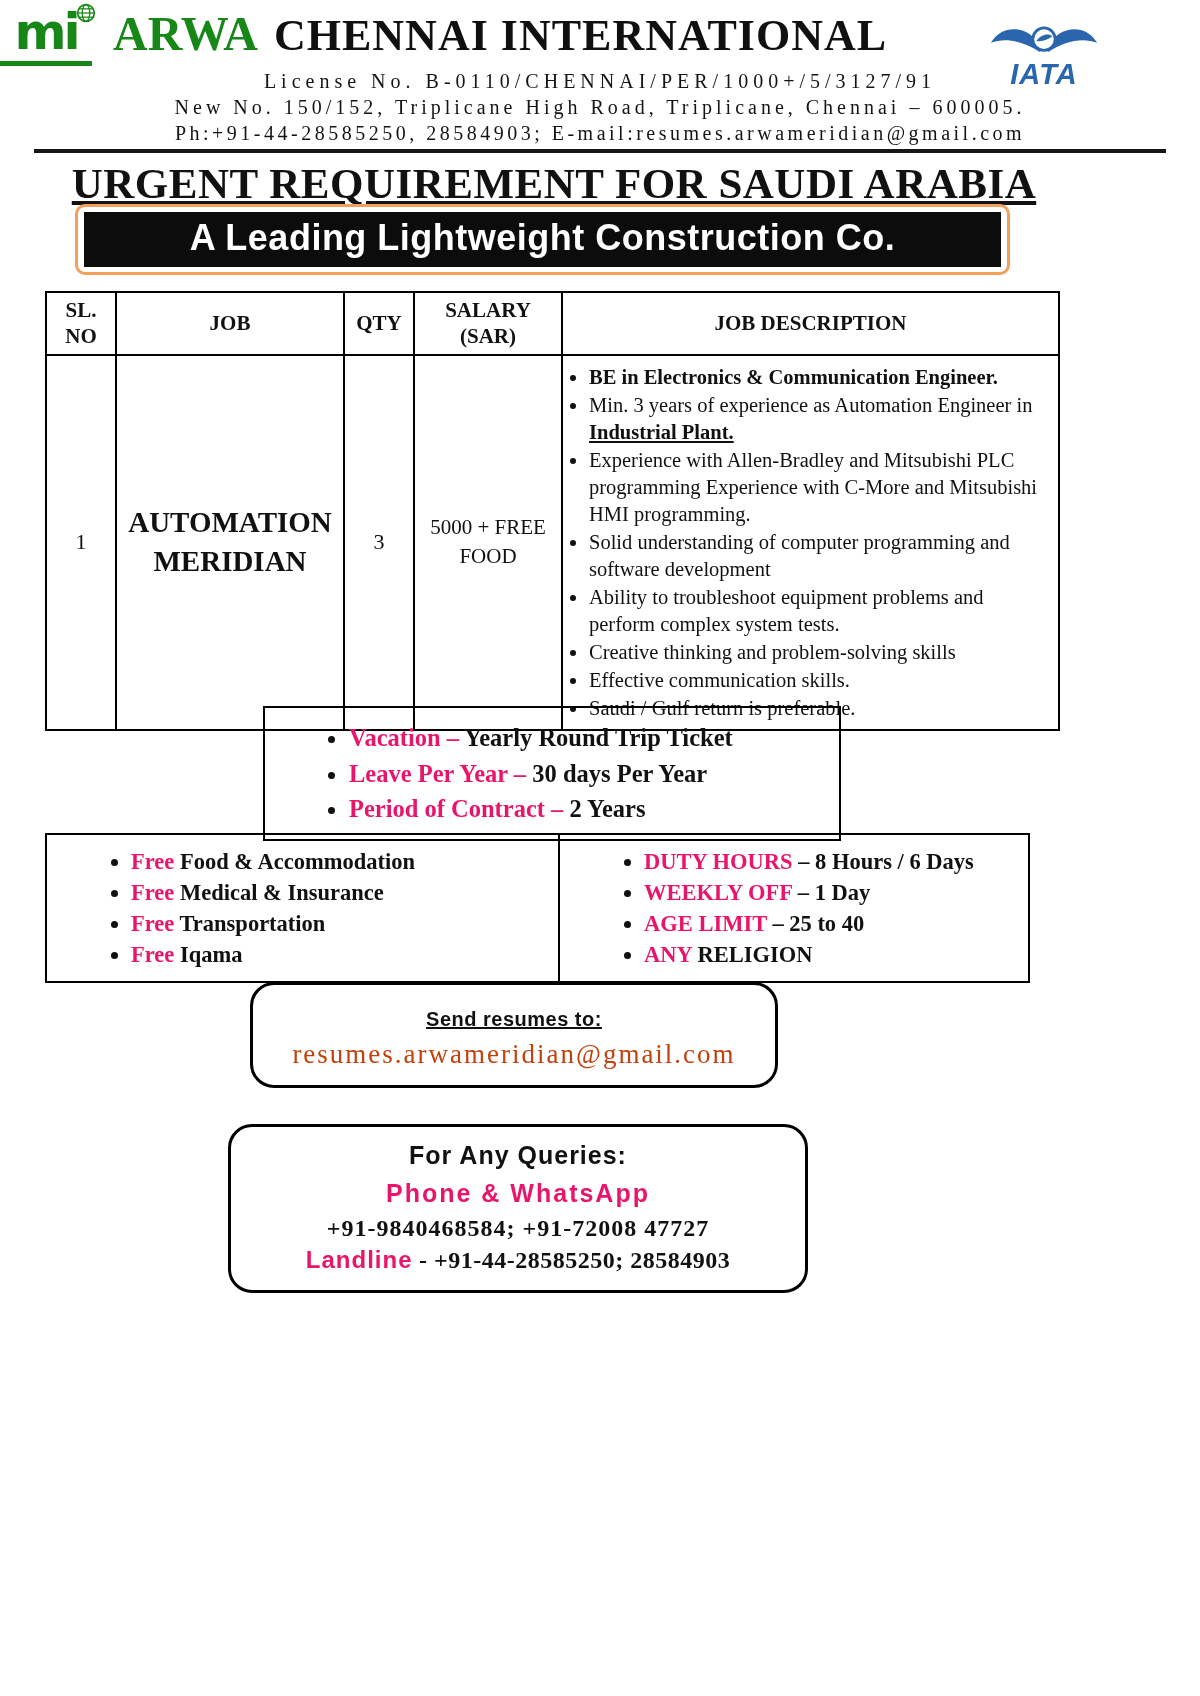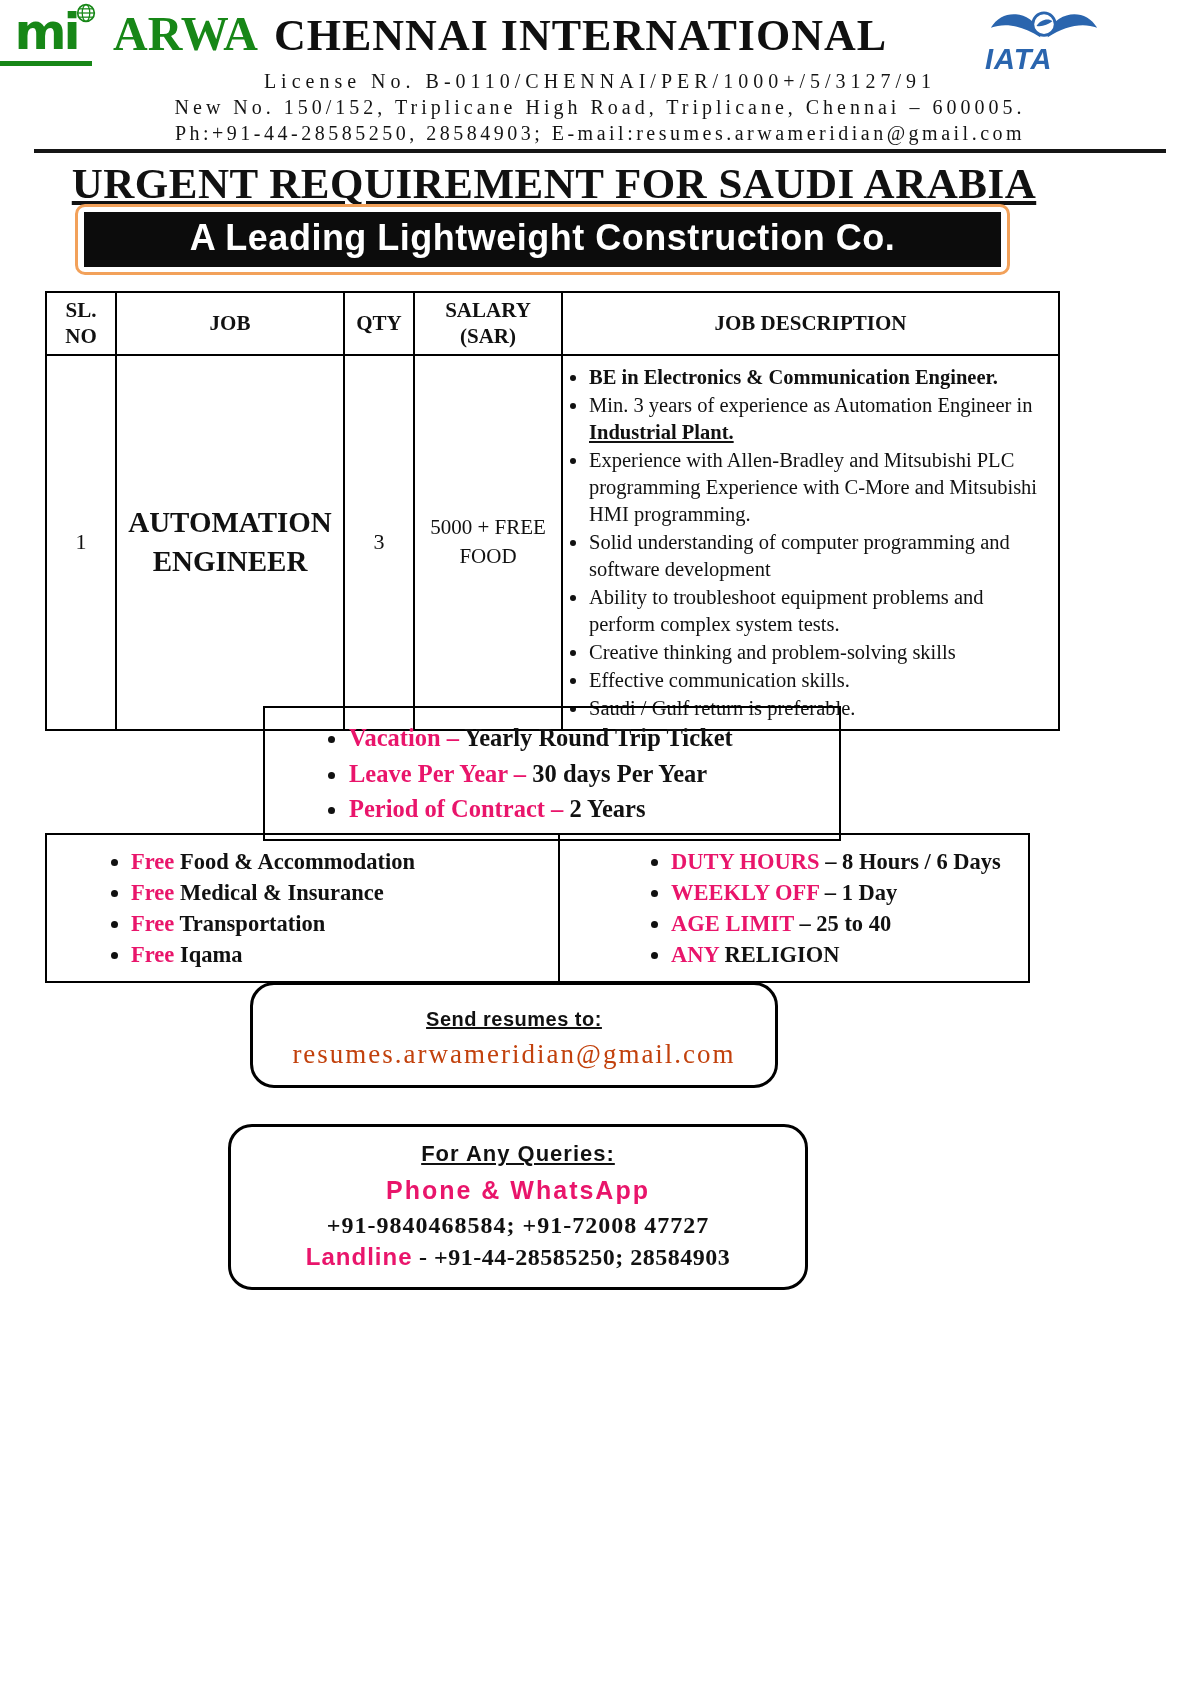--- a/index.html
+++ b/index.html
@@ -14,21 +14,21 @@
   .logo { position: absolute; left: 0; top: 6px; width: 92px; height: 60px;
           border-bottom: 5px solid #178717; text-align: center; }
   .logo-mi { font-family: "DejaVu Sans", sans-serif; font-weight: bold; font-size: 50px;
              line-height: 52px; color: #178717; letter-spacing: -3px; display: inline-block; }
   .logo-globe { position: absolute; right: -4px; top: -3px; width: 20px; height: 20px; color: #178717; }
 
   .brand { position: absolute; left: 113px; top: 6px; white-space: nowrap; }
   .brand-green { color: #178717; font-weight: bold; font-size: 48px; margin-right: 16px; }
   .brand-black { color: #101010; font-weight: bold; font-size: 44px; letter-spacing: 1px; }
 
-  .iata { position: absolute; left: 985px; top: 1px; width: 118px; text-align: left; }
+  .iata { position: absolute; left: 985px; top: 16px; width: 118px; text-align: center; }
   .iata-wings { width: 112px; height: 50px; display: block; margin: 0 auto; }
   .iata-text { font-family: "Liberation Sans", sans-serif; font-weight: bold; font-style: italic;
                font-size: 29px; color: #2a65ae; line-height: 1; margin-top: -6px; letter-spacing: 1px; }
 
   .hdr-line { position: absolute; left: 0; width: 1200px; text-align: center; font-size: 20px; color: #141414; white-space: nowrap; }
   .license  { top: 70px;  letter-spacing: 5px; }
   .address  { top: 96px;  letter-spacing: 4px; }
   .contact  { top: 122px; letter-spacing: 3.5px; }
 
   .rule { position: absolute; top: 149px; left: 34px; width: 1132px; height: 4px; background: #161616; }
@@ -59,36 +59,36 @@
   .u { text-decoration: underline; }
 
   
   .hl { color: #e9156b; }
 
   .vac-box { position: absolute; top: 706px; left: 263px; width: 578px; border: 2px solid #000; }
   .vac-box ul { margin: 12px 0; padding-left: 84px; font-size: 24.5px; font-weight: bold; line-height: 1.45; }
 
   .perks-box { position: absolute; top: 833px; left: 45px; width: 985px; border: 2px solid #000; display: flex; }
   .perks-left  { width: 513px; border-right: 2px solid #000; }
-  .perks-right { flex: 1; padding-left: 27px; }
+  .perks-right { flex: 1; }
   .perks-box ul { margin: 11px 0; padding-left: 84px; font-size: 22.5px; font-weight: bold; line-height: 1.38; }
 
   
   .cv-box { position: absolute; top: 982px; left: 250px; width: 528px; border: 3px solid #000;
             border-radius: 24px; text-align: center; padding: 13px 0 15px; background: #fff; }
   .cv-title { font-family: "Liberation Sans", sans-serif; font-weight: bold; font-size: 31px;
               color: #e9156b; letter-spacing: 1px; }
   .cv-sub { font-family: "Liberation Sans", sans-serif; font-weight: bold; font-size: 20px;
             text-decoration: underline; margin-top: 10px; letter-spacing: 0.5px; }
   .cv-email { font-size: 27px; color: #c2410c; letter-spacing: 2px; margin-top: 8px; cursor: pointer; }
 
   .q-box { position: absolute; top: 1124px; left: 228px; width: 580px; border: 3px solid #000;
            border-radius: 24px; text-align: center; padding: 14px 0 16px; background: #fff; }
-  .q-title { font-family: "Liberation Sans", sans-serif; font-weight: bold; font-size: 22px;
-             text-decoration: underline; letter-spacing: 1px; }
+  .q-title { font-family: "Liberation Sans", sans-serif; font-weight: bold; font-size: 25px;
+             letter-spacing: 1px; }
   .q-channel { font-family: "Liberation Sans", sans-serif; font-weight: bold; font-size: 25px;
                color: #e9156b; letter-spacing: 2px; margin-top: 9px; }
   .q-phones { font-weight: bold; font-size: 24px; letter-spacing: 1px; margin-top: 7px; }
   .q-landline { font-weight: bold; font-size: 24px; margin-top: 4px; letter-spacing: 0.5px; }
   .q-landline .sans { font-family: "Liberation Sans", sans-serif; letter-spacing: 1px; }
 </style>
 </head>
 <body>
 
 <div class="page">
@@ -148,21 +148,21 @@
         <th>
           <div>SALARY</div>
           <div>(SAR)</div>
         </th>
         <th>JOB DESCRIPTION</th>
       </tr>
     </thead>
     <tbody>
       <tr>
         <td class="c-sl">1</td>
-        <td class="c-job">AUTOMATION ENGINEER</td>
+        <td class="c-job">AUTOMATION MERIDIAN</td>
         <td class="c-qty">3</td>
         <td class="c-sal">5000 + FREE FOOD</td>
         <td class="c-desc">
           <ul class="jd-list">
             <li><span class="b">BE in Electronics &amp; Communication Engineer.</span></li>
             <li><span>Min. 3 years of experience as Automation Engineer in </span><span class="b u">Industrial Plant.</span></li>
             <li><span>Experience with Allen-Bradley and Mitsubishi PLC programming Experience with C-More and Mitsubishi HMI programming.</span></li>
             <li><span>Solid understanding of computer programming and software development</span></li>
             <li><span>Ability to troubleshoot equipment problems and perform complex system tests.</span></li>
             <li><span>Creative thinking and problem-solving skills</span></li>

